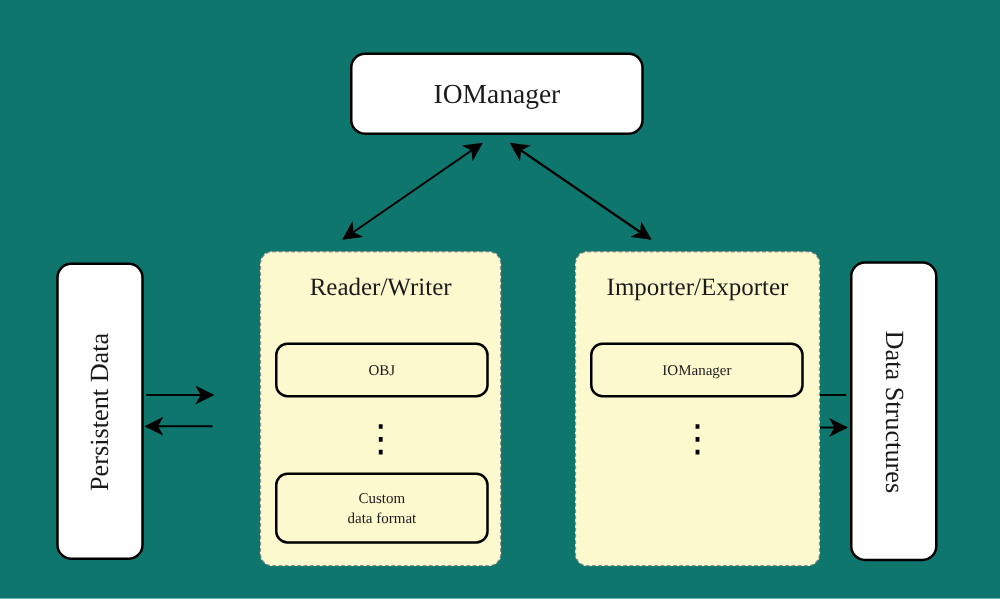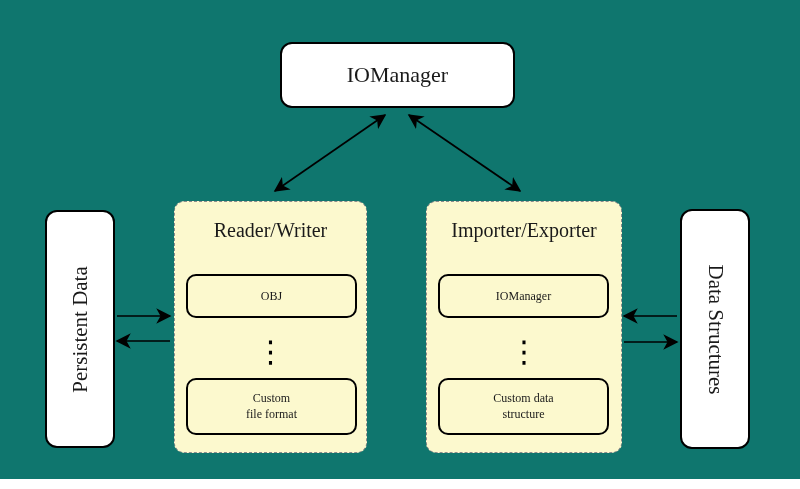--- a/index.html
+++ b/index.html
@@ -49,20 +49,21 @@
   .side-box.right { left: 680px; top: 209px; height: 240px; }
   .side-box.right span { transform: rotate(90deg); }
   .panel {
     position: absolute;
     box-sizing: border-box;
     top: 201px;
     height: 252px;
     background: #FCF9CE;
     border: 1.5px dashed #8C8C8C;
     border-radius: 10px;
+    margin-left: 34px;
   }
   .panel.left-panel  { left: 174px; width: 193px; }
   .panel.right-panel { left: 426px; width: 196px; }
   .panel-title {
     position: absolute;
     top: 17px;
     left: 0; right: 0;
     text-align: center;
     font-size: 20px;
   }
@@ -128,29 +129,25 @@
   </div>
 
   <div class="panel left-panel">
     <div class="panel-title">Reader/Writer</div>
     <div class="inner-box top">
       <span>OBJ</span>
     </div>
     <div class="vdots">⋮</div>
     <div class="inner-box bottom">
       <span class="multiline">Custom
-file format</span>
+data format</span>
     </div>
   </div>
 
   <div class="panel right-panel">
     <div class="panel-title">Importer/Exporter</div>
     <div class="inner-box top">
       <span>IOManager</span>
     </div>
     <div class="vdots">⋮</div>
-    <div class="inner-box bottom">
-      <span class="multiline">Custom data
-structure</span>
-    </div>
   </div>
 
 </div>
 
 </body></html>

